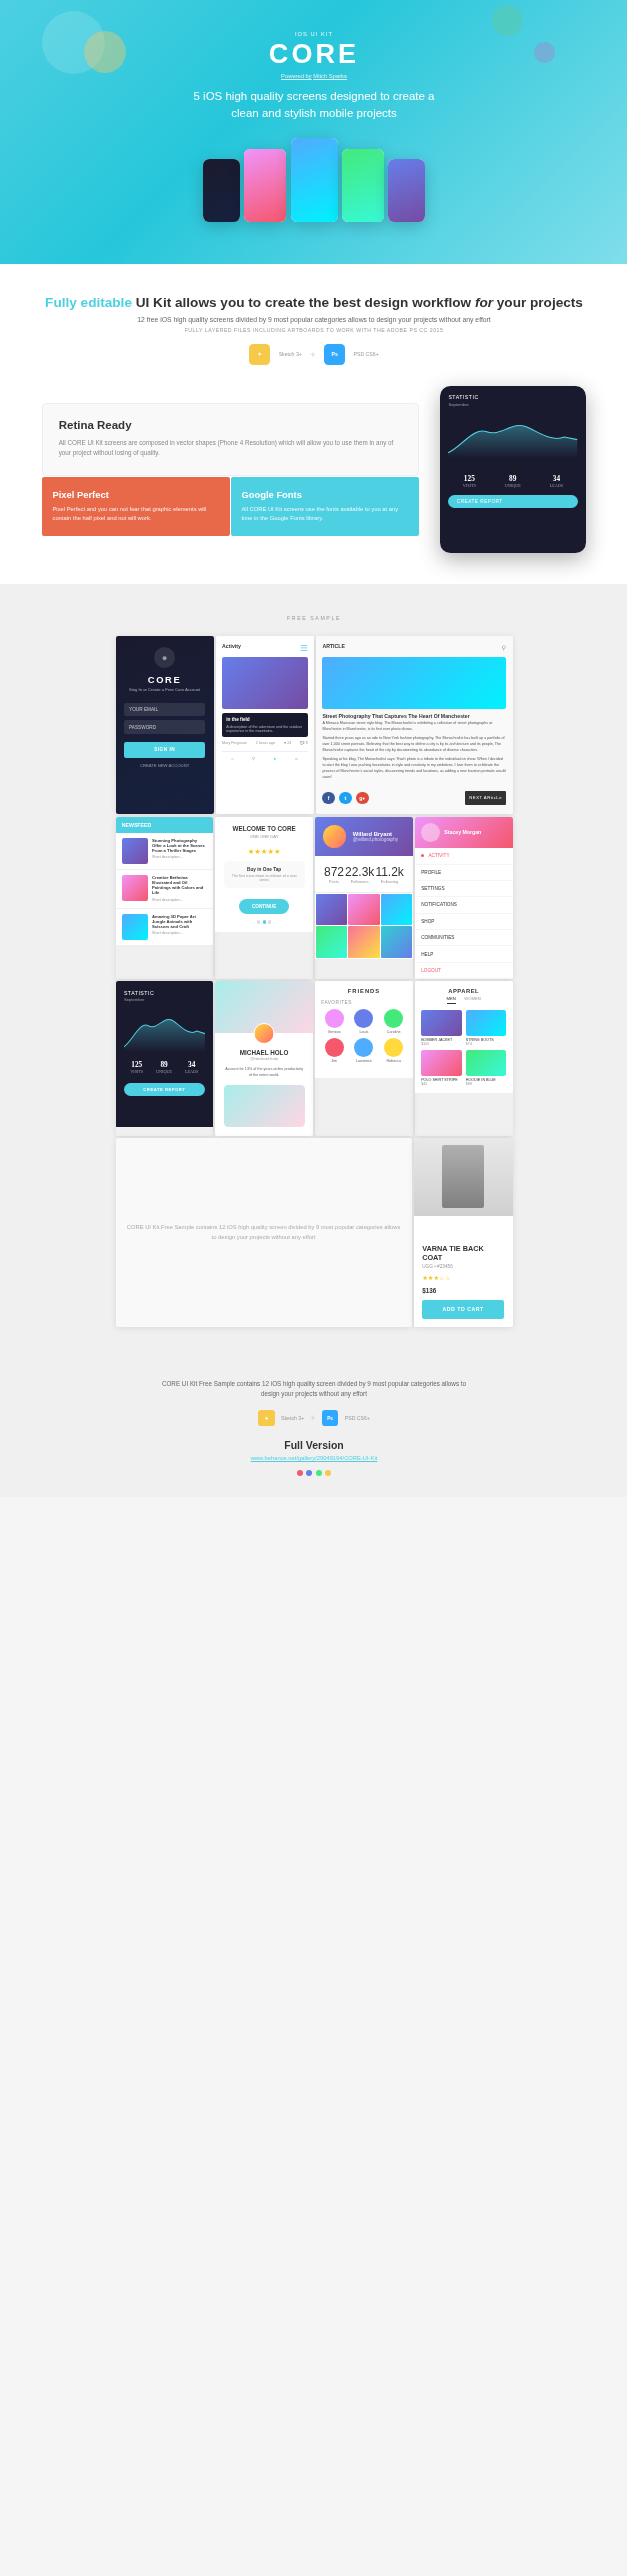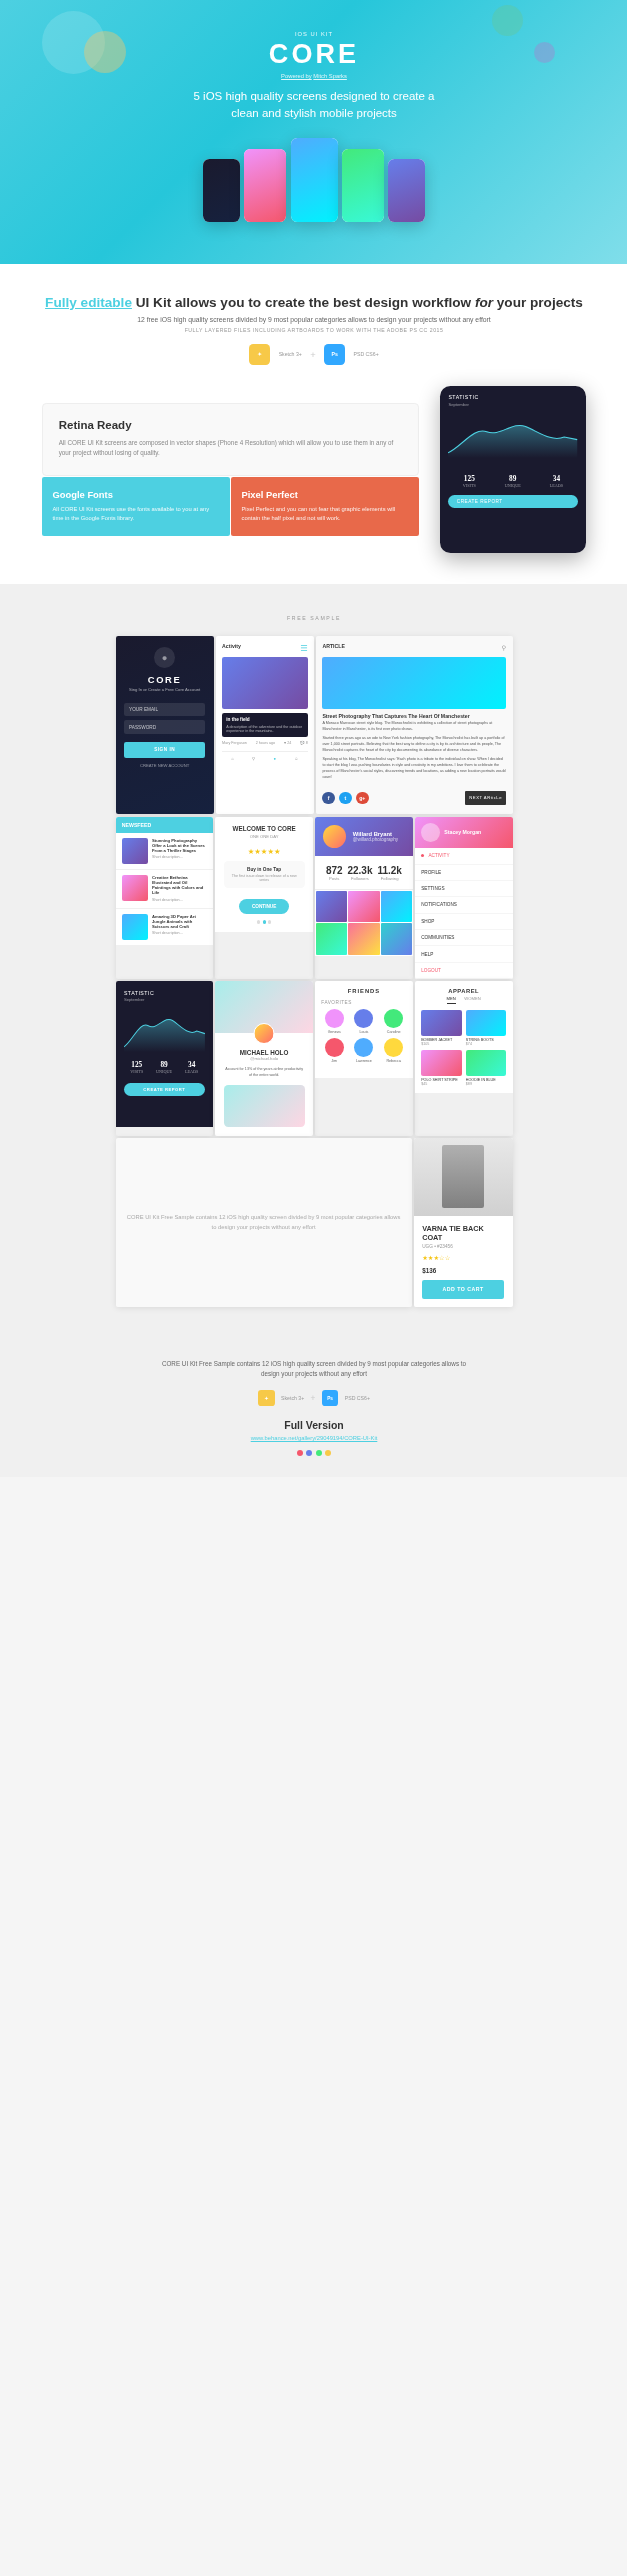--- a/index.html
+++ b/index.html
@@ -75,21 +75,21 @@
     .phone-screen.profile { background: linear-gradient(160deg, #43e97b 0%, #38f9d7 100%); }
 
     
     .features-section {
       background: #fff; padding: 31px 42px;
       display: flex; flex-direction: column; align-items: center;
     }
     .features-headline {
       font-size: 13.6px; text-align: center; margin-bottom: 6.3px; color: #333;
     }
-    .features-headline a { color: #4dd0e1; text-decoration: underline; }
+    .features-headline a { color: #4dd0e1; }
     .features-headline em { font-style: italic; }
     .features-sub {
       font-size: 6.8px; color: #666; text-align: center; margin-bottom: 4.2px;
     }
     .features-sub2 {
       font-size: 5.2px; color: #999; text-align: center; letter-spacing: 0.5px;
       text-transform: uppercase; margin-bottom: 10.5px;
     }
     .tools-row {
       display: flex; align-items: center; gap: 8.4px; margin-bottom: 21px;
@@ -247,21 +247,21 @@
       padding: 8.4px; display: flex; align-items: center; gap: 6.3px;
     }
     .profile-avatar {
       width: 23px; height: 23px; border-radius: 50%; background: rgba(255,255,255,0.3);
       flex-shrink: 0; overflow: hidden;
     }
     .profile-name { color: #fff; font-size: 5.8px; font-weight: 700; }
     .profile-handle { color: rgba(255,255,255,0.7); font-size: 4.7px; }
     .profile-stats { display: flex; justify-content: space-around; padding: 8.4px; border-bottom: 0.5px solid #eee; }
     .profile-stat { text-align: center; }
-    .profile-stat-val { font-size: 10px; font-weight: 700; color: #333; }
+    .profile-stat-val { font-size: 12px; font-weight: 400; color: #333; }
     .profile-stat-label { font-size: 4.2px; color: #999; }
     .profile-grid {
       display: grid; grid-template-columns: repeat(3, 1fr); gap: 1px; padding: 1px;
     }
     .profile-grid-item { aspect-ratio: 1; border-radius: 1px; }
 
     
     .statistic-screen {
       background: #1a1a2e; padding: 8.4px;
     }
@@ -326,21 +326,21 @@
     .apparel-tab { font-size: 4.2px; color: #999; padding-bottom: 2.1px; }
     .apparel-tab.active { color: #333; border-bottom: 1px solid #333; }
     .apparel-grid { display: grid; grid-template-columns: 1fr 1fr; gap: 4.2px; }
     .apparel-item { }
     .apparel-img { width: 100%; height: 26px; border-radius: 2.1px; margin-bottom: 2.1px; }
     .apparel-name { font-size: 3.7px; color: #333; }
     .apparel-price { font-size: 3.7px; color: #999; }
 
     
     .apparel-feature {
-      background: #fff; display: flex; flex-direction: column;
+      background: #fff; display: flex; flex-direction: column; gap: 20px;
     }
     .apparel-feature-img {
       width: 100%; height: 78px;
       background: linear-gradient(180deg, #e8e8e8 0%, #d0d0d0 100%);
       display: flex; align-items: center; justify-content: center;
     }
     .apparel-feature-body { padding: 8.4px; }
     .apparel-feature-title { font-size: 7.3px; font-weight: 700; color: #333; margin-bottom: 2.1px; }
     .apparel-feature-subtitle { font-size: 4.7px; color: #999; margin-bottom: 4.2px; }
     .apparel-feature-price { font-size: 6.3px; font-weight: 700; color: #333; margin-bottom: 6.3px; }
@@ -454,27 +454,27 @@
     <span class="tool-label">PSD CS6+</span>
   </div>
 
   <div class="features-content">
     <div class="features-left">
       <div class="retina-box">
         <h3 class="retina-title">Retina Ready</h3>
         <p class="retina-text">All CORE UI Kit screens are composed in vector shapes (Phone 4 Resolution) which will allow you to use them in any of your project without losing of quality.</p>
       </div>
       <div class="feature-boxes">
+        <div class="feature-box orange">
+          <div class="feature-box-title">Pixel Perfect</div>
+          <div class="feature-box-text">Pixel Perfect and you can not fear that graphic elements will contain the half pixel and not will work.</div>
+        </div>
         <div class="feature-box blue">
           <div class="feature-box-title">Google Fonts</div>
           <div class="feature-box-text">All CORE UI Kit screens use the fonts available to you at any time in the Google Fonts library.</div>
-        </div>
-        <div class="feature-box orange">
-          <div class="feature-box-title">Pixel Perfect</div>
-          <div class="feature-box-text">Pixel Perfect and you can not fear that graphic elements will contain the half pixel and not will work.</div>
         </div>
       </div>
     </div>
 
     <div class="features-right">
       <div class="phone-statistic">
         <div class="stat-title">STATISTIC</div>
         <div class="stat-month">September</div>
         <div class="stat-chart-area">
           <svg class="chart-svg" viewBox="0 0 200 80" preserveAspectRatio="none">

